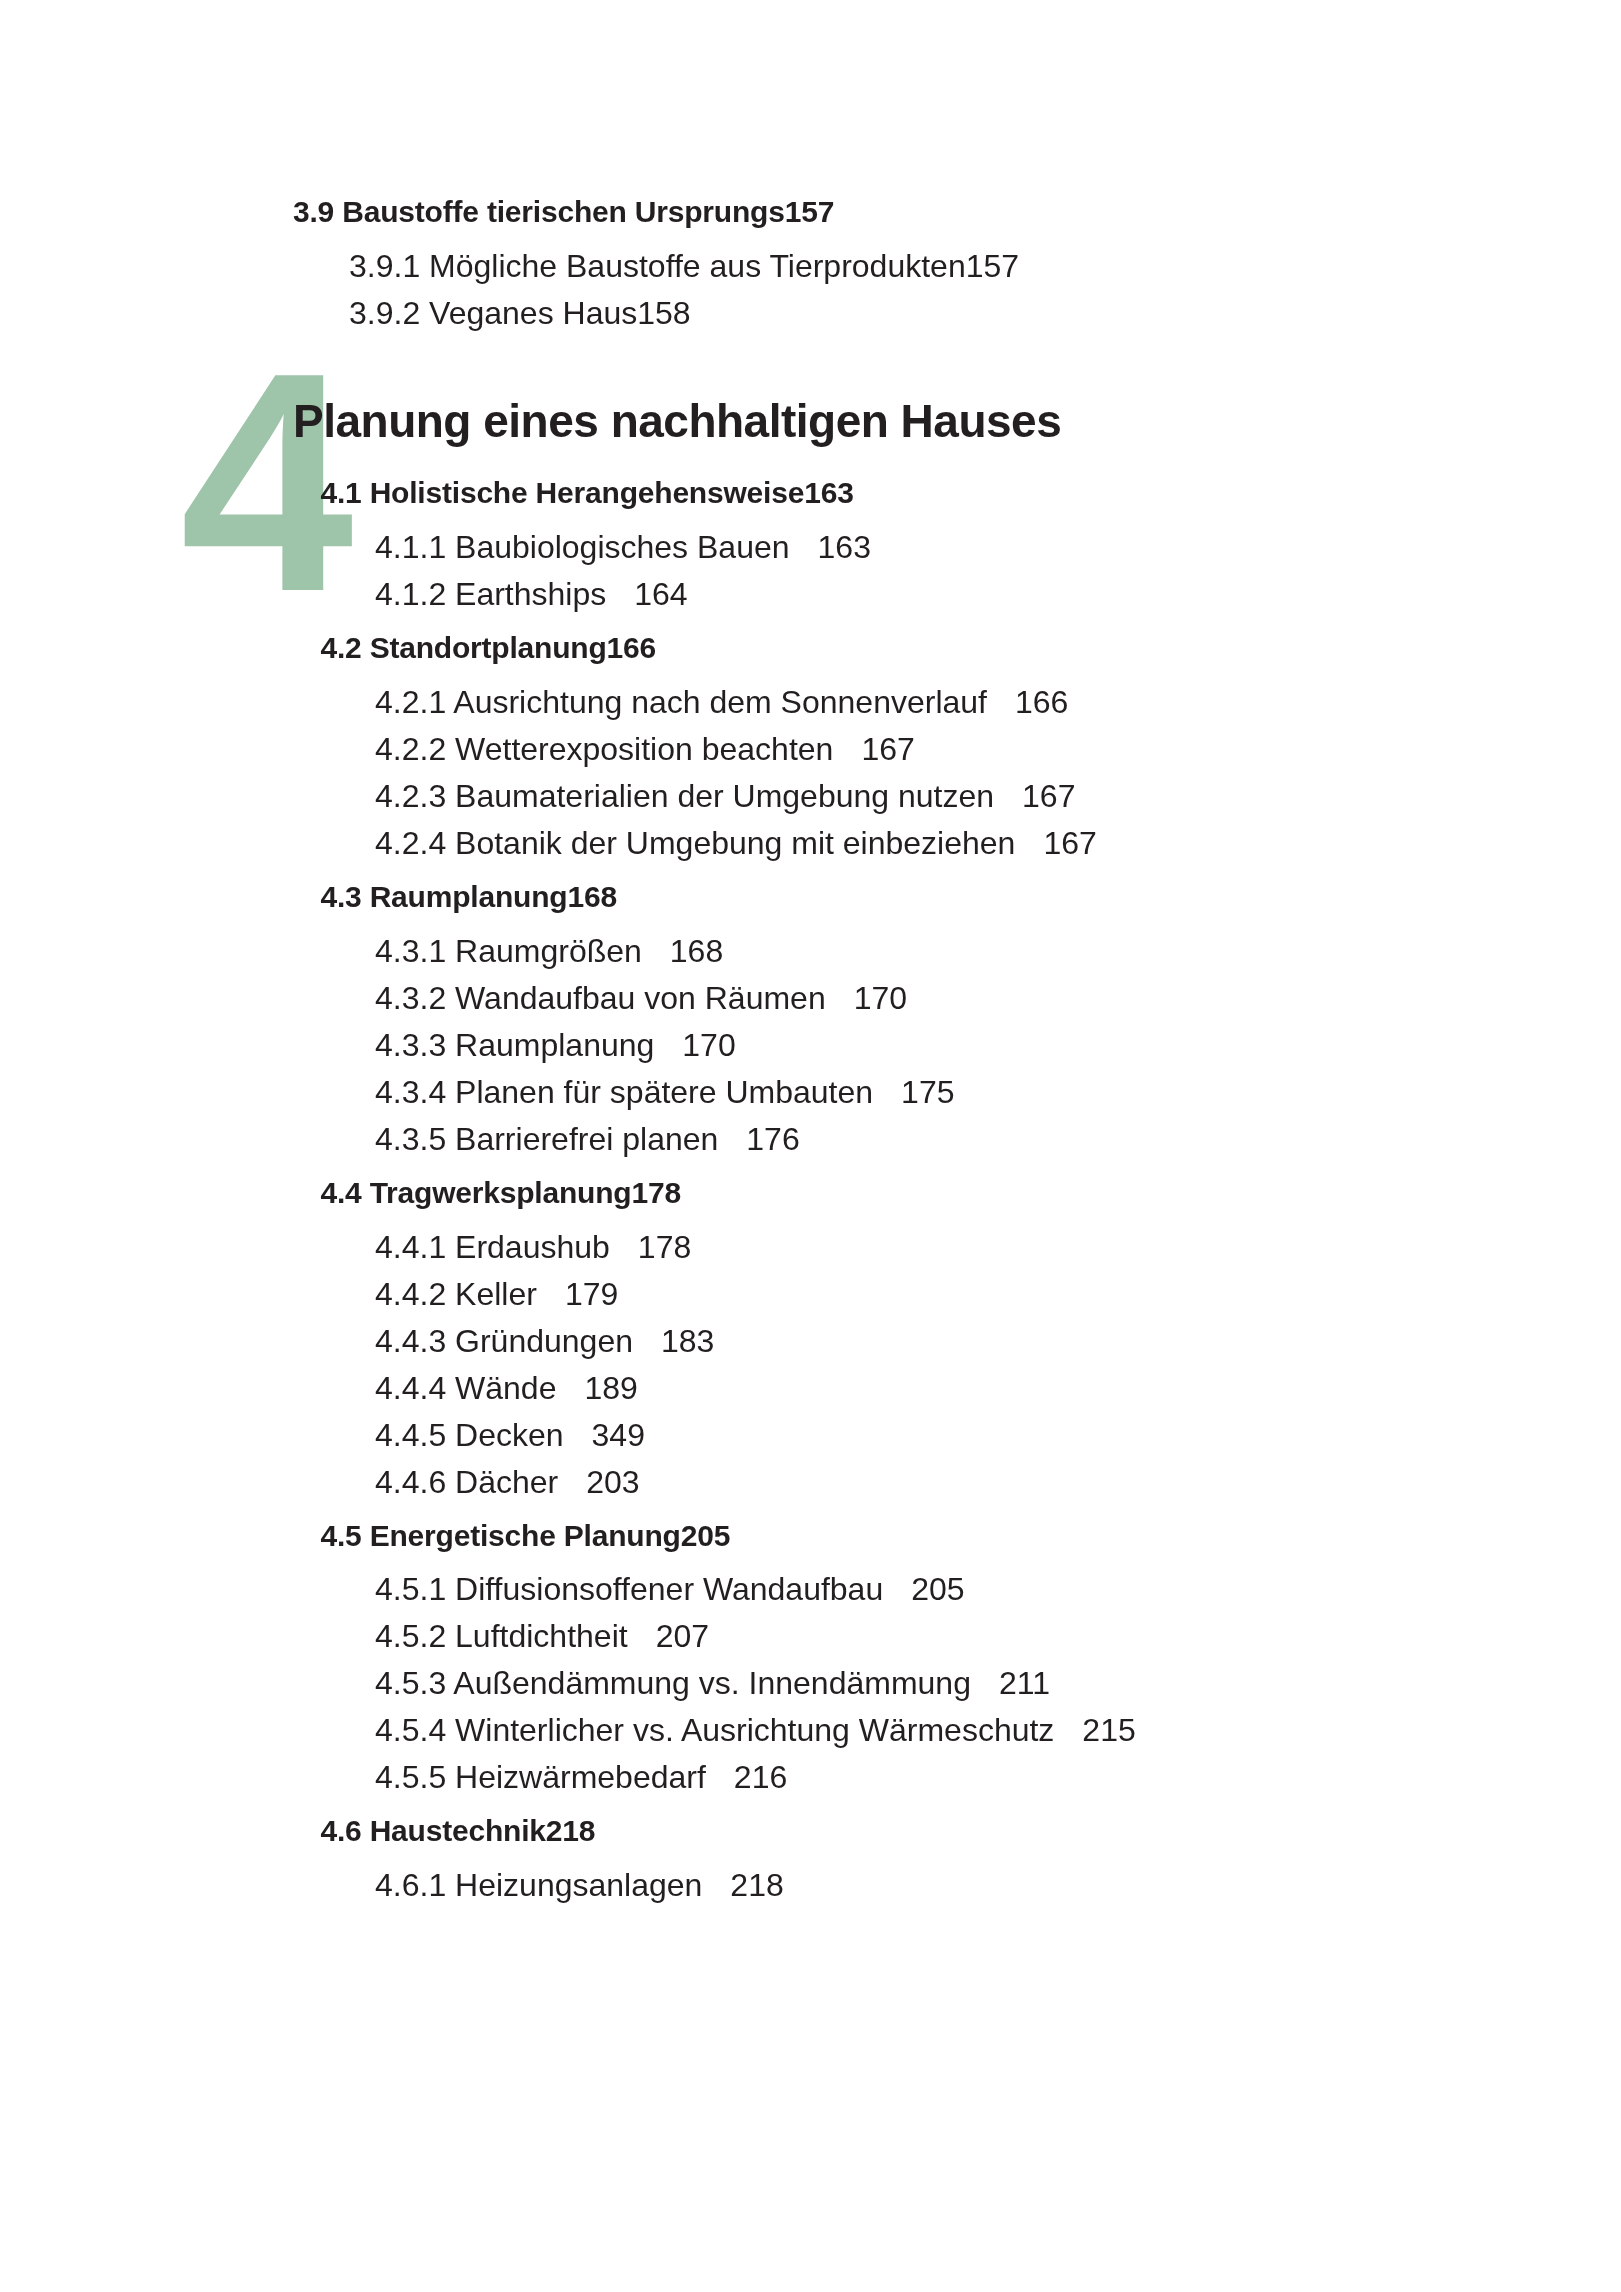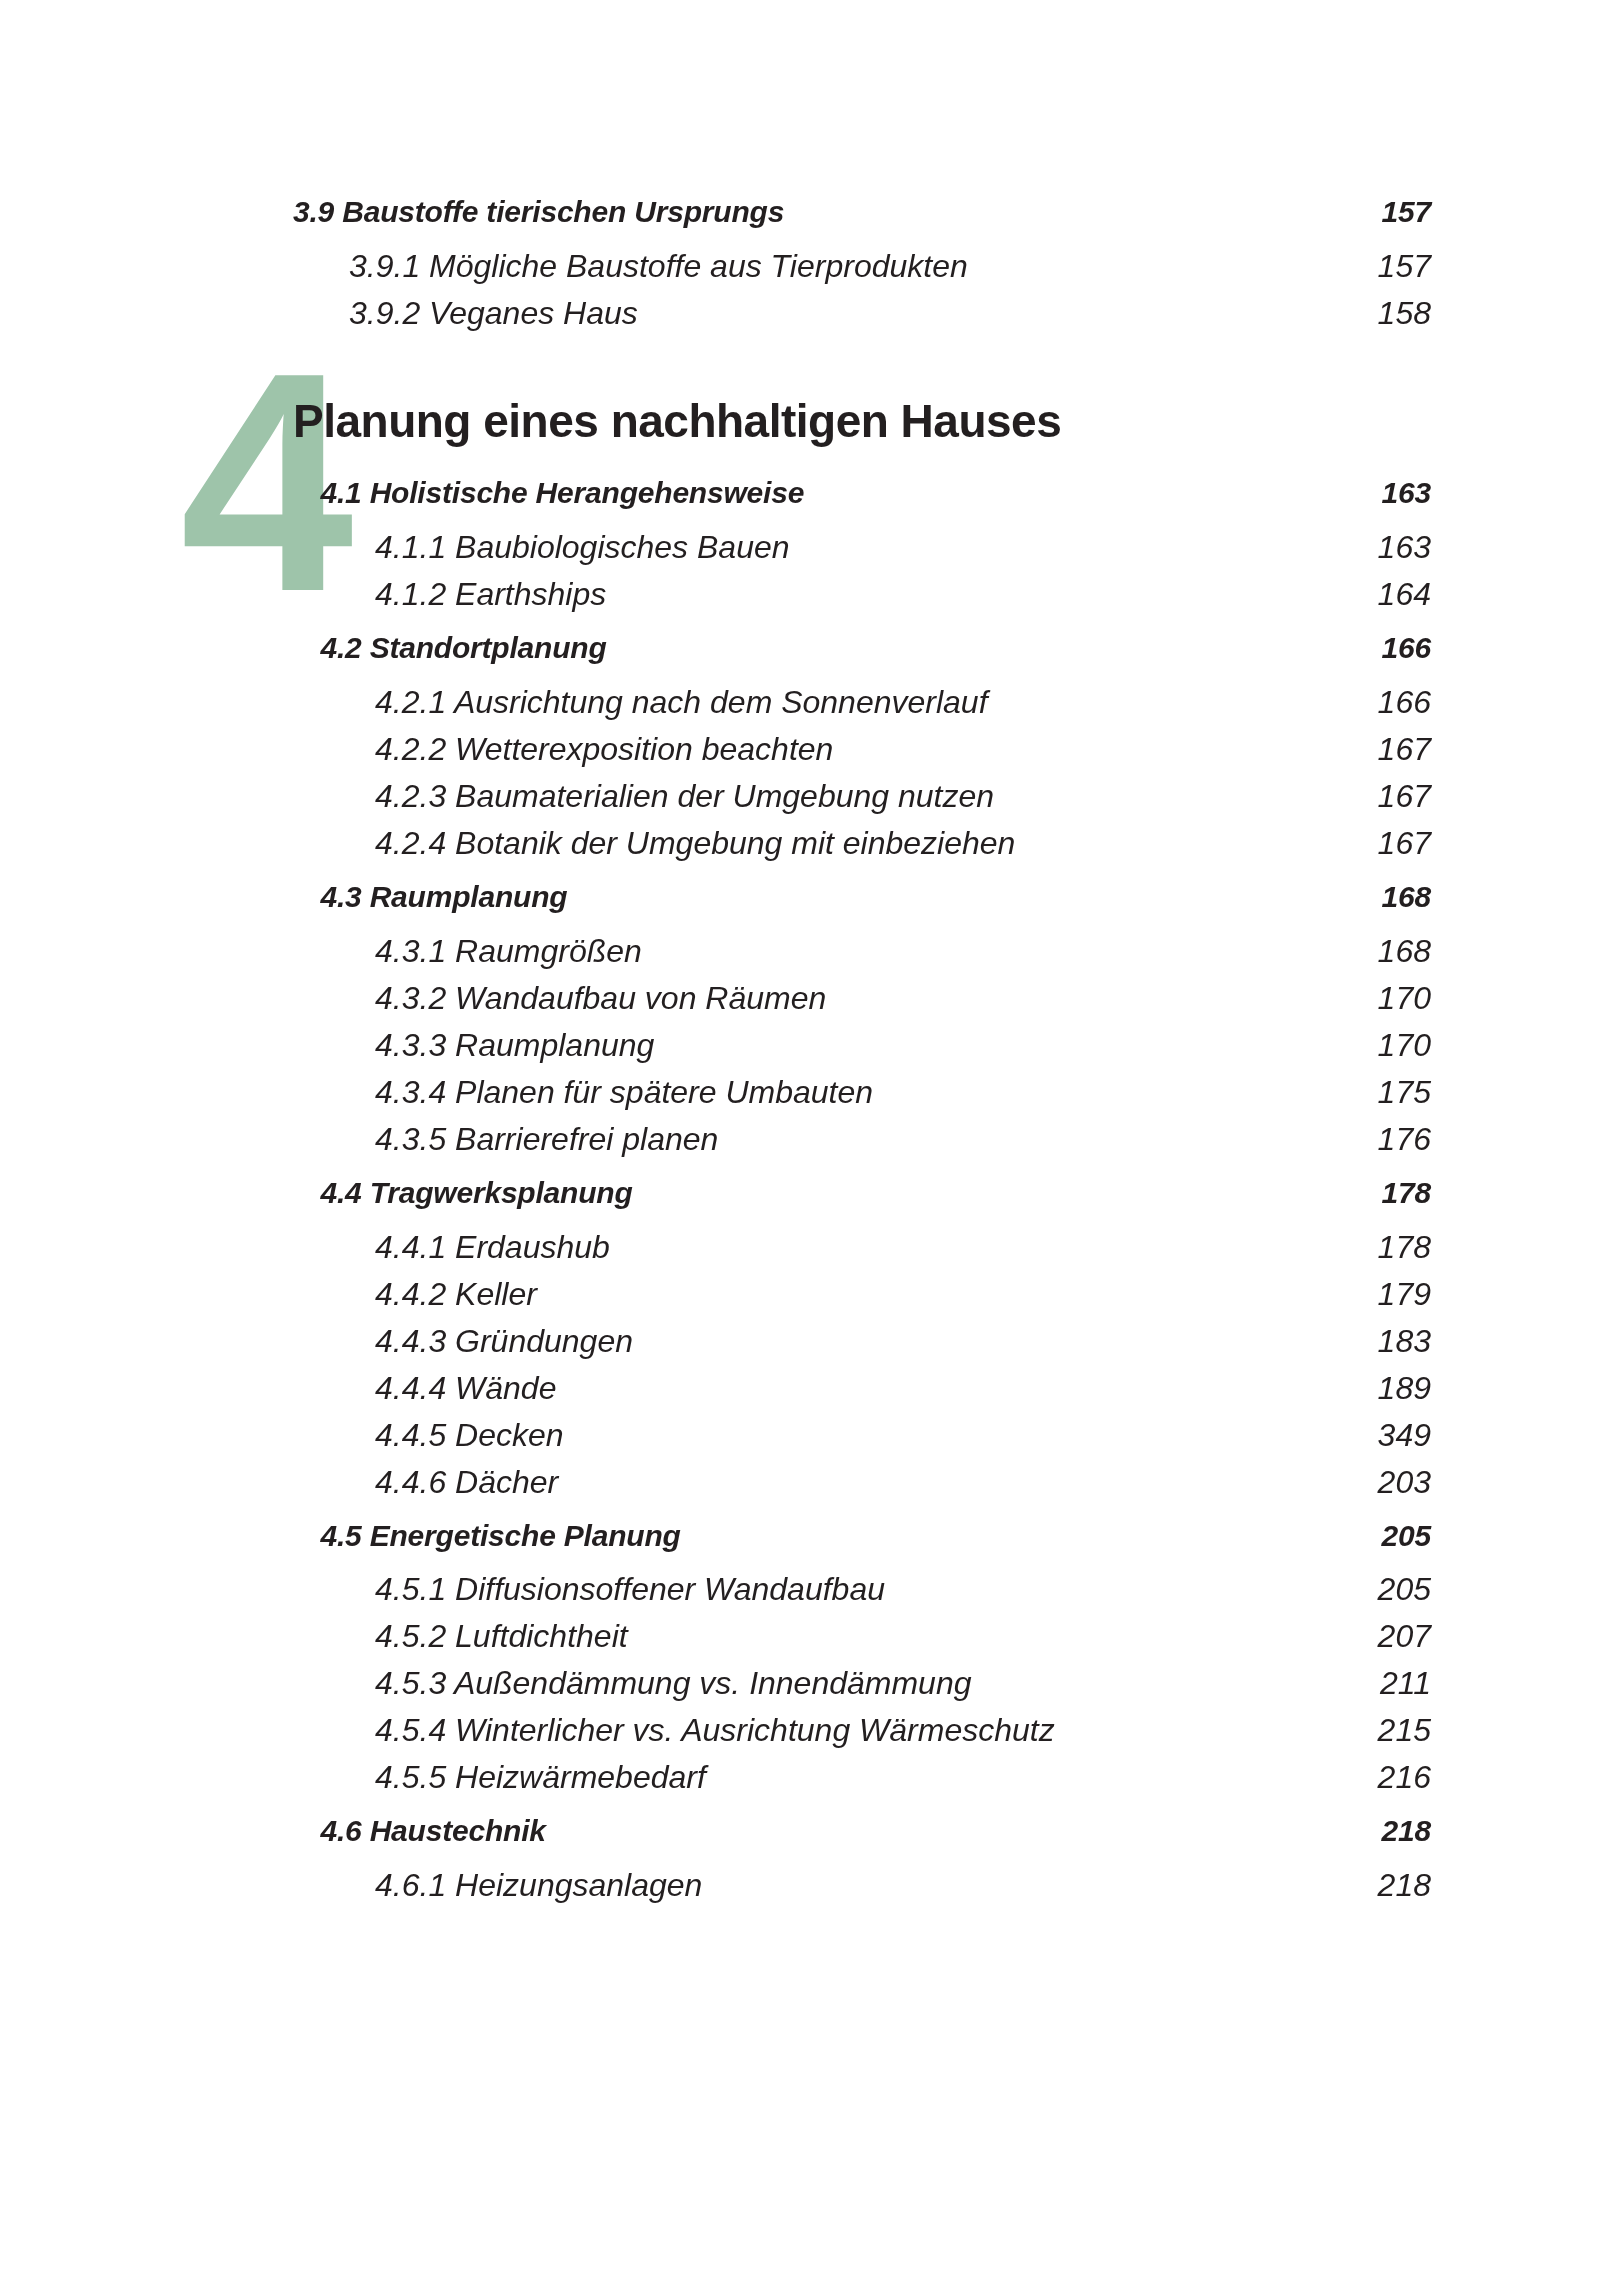--- a/index.html
+++ b/index.html
@@ -28,23 +28,22 @@
   
   .toc {
     position:absolute;
     left:293px;
     top:188px;
     width:1138px;
     z-index:1;
   }
   .row {
     display:flex;
-    justify-content:space-between;
+    justify-content:flex-start;
     align-items:baseline;
-    font-style:italic;
   }
   .row .label { white-space:nowrap; }
   .row .num { text-align:right; white-space:nowrap; }
   .row.section {
     font-weight:700;
     font-size:30px;
     line-height:47px;
     height:47px;
     margin-bottom:7.8px;
     letter-spacing:-0.2px;

